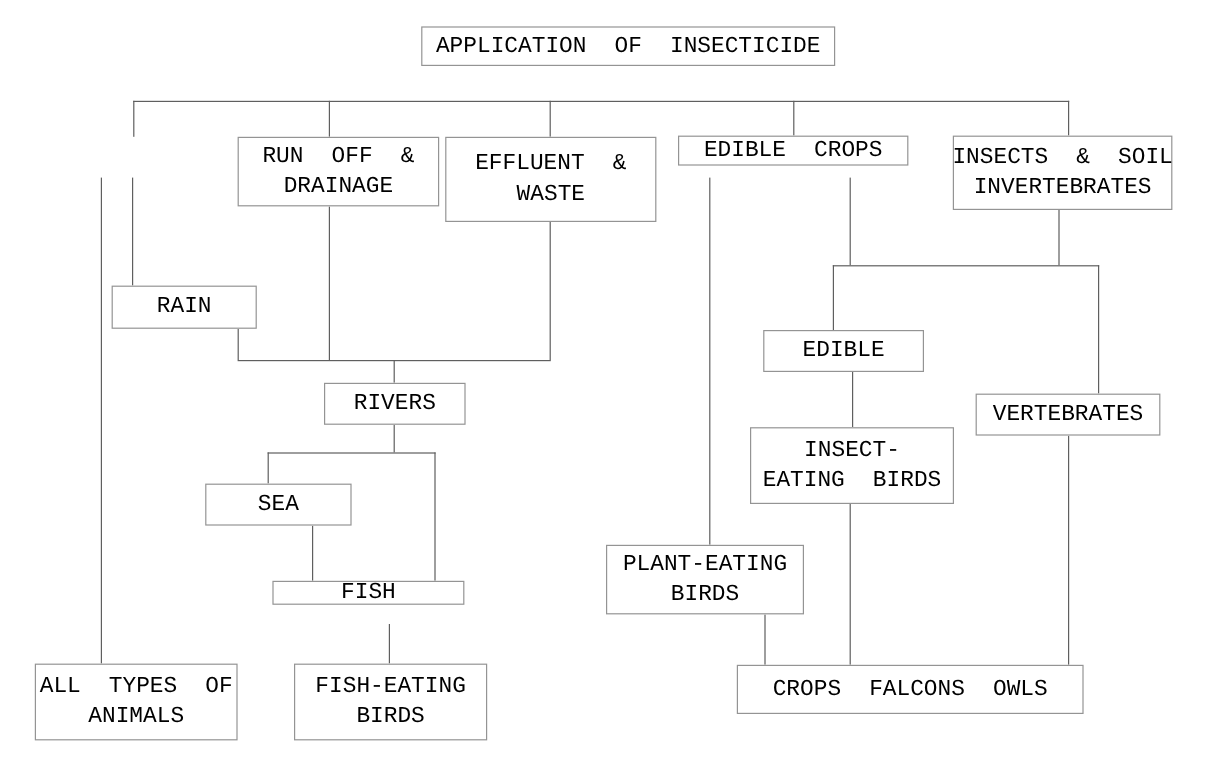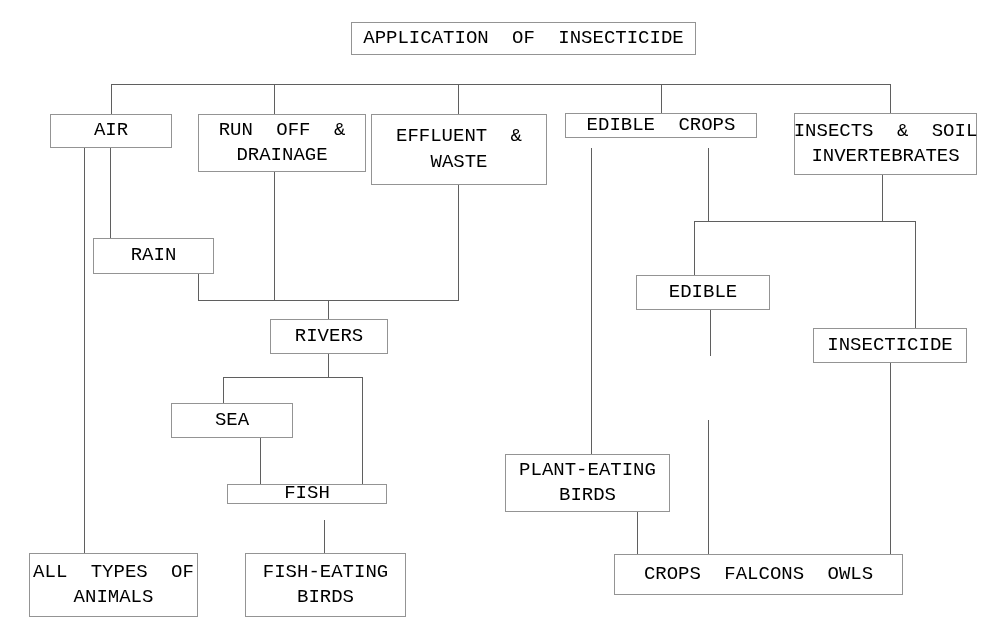--- a/index.html
+++ b/index.html
@@ -69,23 +69,20 @@
 
   <div class="line v" style="left:710px;top:310px;height:46px"></div>
   <div class="line v" style="left:708px;top:420px;height:134px"></div>
   <div class="line v" style="left:637px;top:512px;height:42px"></div>
   <div class="line v" style="left:890px;top:363px;height:191px"></div>
 
   <div class="node" style="left:351px;top:22px;width:345px;height:33px">
     <span>APPLICATION OF INSECTICIDE</span>
   </div>
 
-  <div class="node" style="left:50px;top:114px;width:122px;height:34px">
-    <span>AIR</span>
-  </div>
 
   <div class="node" style="left:198px;top:114px;width:168px;height:58px">
     <span>RUN OFF &amp;</span>
     <span>DRAINAGE</span>
   </div>
 
   <div class="node" style="left:371px;top:114px;width:176px;height:71px">
     <span>EFFLUENT &amp;</span>
     <span>WASTE</span>
   </div>
@@ -113,23 +110,27 @@
 
   <div class="node" style="left:227px;top:484px;width:160px;height:20px">
     <span>FISH</span>
   </div>
 
   <div class="node" style="left:636px;top:275px;width:134px;height:35px">
     <span>EDIBLE</span>
   </div>
 
   <div class="node" style="left:813px;top:328px;width:154px;height:35px">
-    <span>INSECTICIDE</span>
+    <span>VERTEBRATES</span>
   </div>
 
+  <div class="node" style="left:625px;top:356px;width:170px;height:64px">
+    <span>INSECT-</span>
+    <span>EATING BIRDS</span>
+  </div>
 
   <div class="node" style="left:505px;top:454px;width:165px;height:58px">
     <span>PLANT-EATING</span>
     <span>BIRDS</span>
   </div>
 
   <div class="node" style="left:29px;top:553px;width:169px;height:64px">
     <span>ALL TYPES OF</span>
     <span>ANIMALS</span>
   </div>

